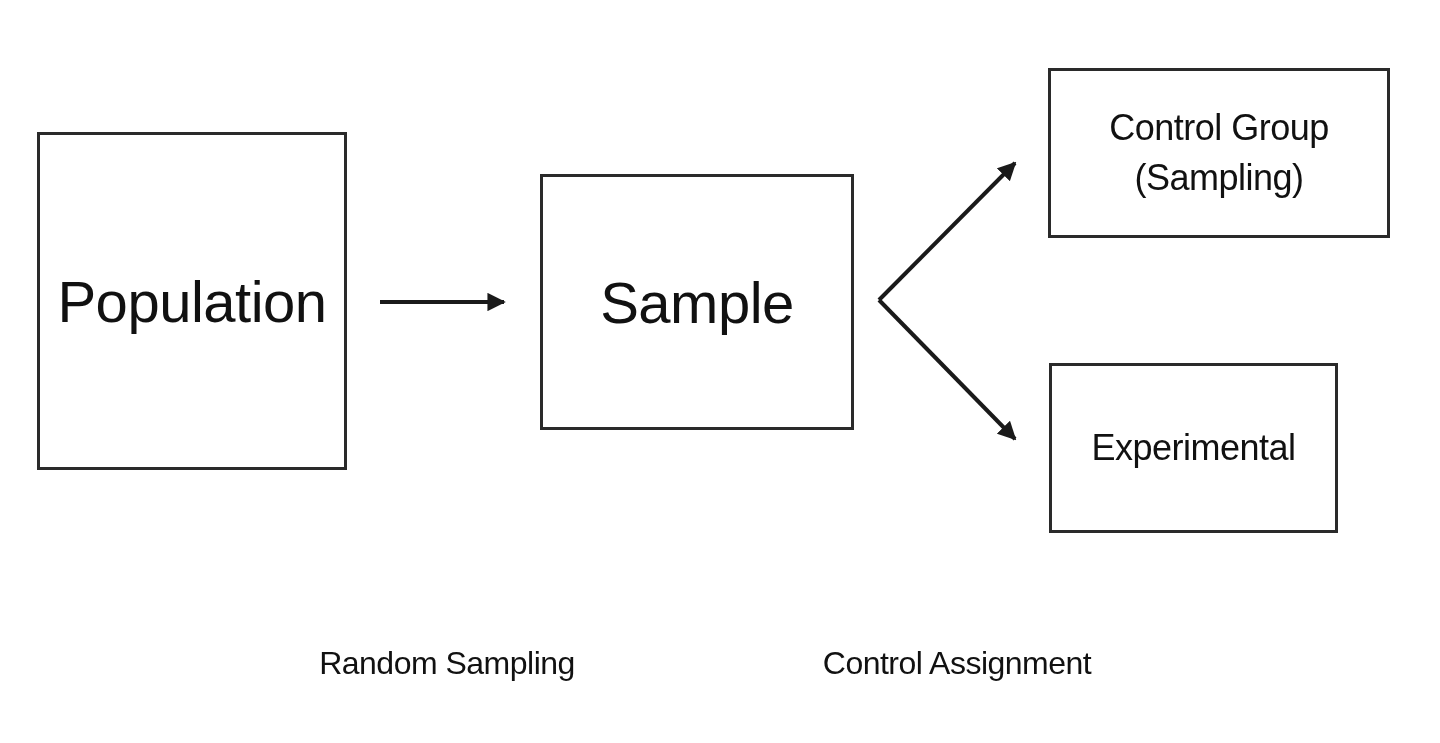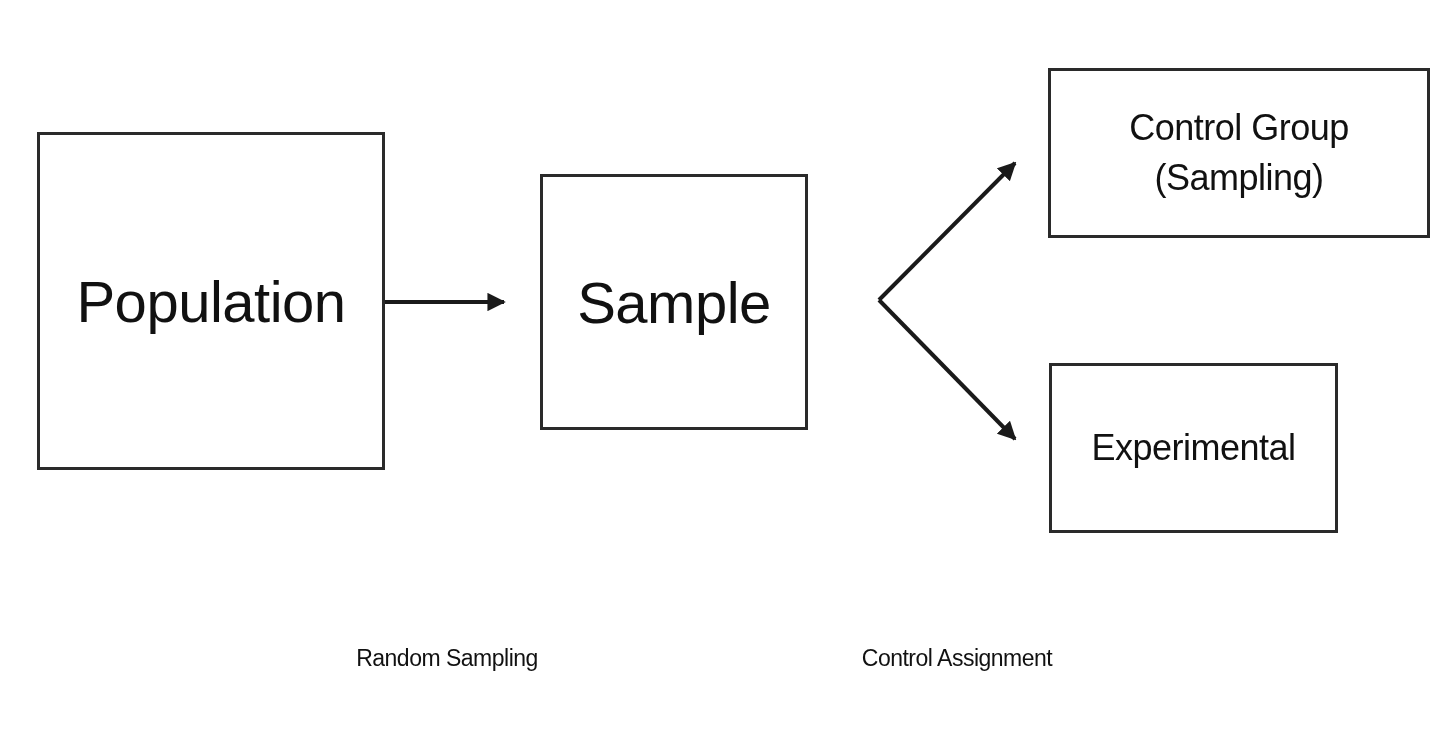--- a/index.html
+++ b/index.html
@@ -36,29 +36,29 @@
     display: flex;
     flex-direction: column;
     align-items: center;
     justify-content: center;
     text-align: center;
     color: var(--text-color);
     letter-spacing: -0.5px;
   }
   .node-box.large { font-size: 58px; }
   .node-box.small { font-size: 36px; line-height: 1.38; }
-  .box-population { left: 37px;   top: 132px; width: 348px; height: 338px; }
-  .box-sample     { left: 540px;  top: 174px; width: 268px; height: 256px; }
-  .box-control    { left: 1048px; top: 68px;  width: 382px; height: 170px; }
+  .box-population { left: 37px;   top: 132px; width: 310px; height: 338px; }
+  .box-sample     { left: 540px;  top: 174px; width: 314px; height: 256px; }
+  .box-control    { left: 1048px; top: 68px;  width: 342px; height: 170px; }
   .box-experimental { left: 1049px; top: 363px; width: 289px; height: 170px; }
   .caption {
     position: absolute;
     top: 646px;
     transform: translateX(-50%);
-    font-size: 23px;
+    font-size: 32px;
     line-height: 1.1;
     color: var(--text-color);
     letter-spacing: -0.5px;
     white-space: nowrap;
   }
   .caption-sampling   { left: 447px; }
   .caption-assignment { left: 957px; }
 </style>
 </head>
 <body>

